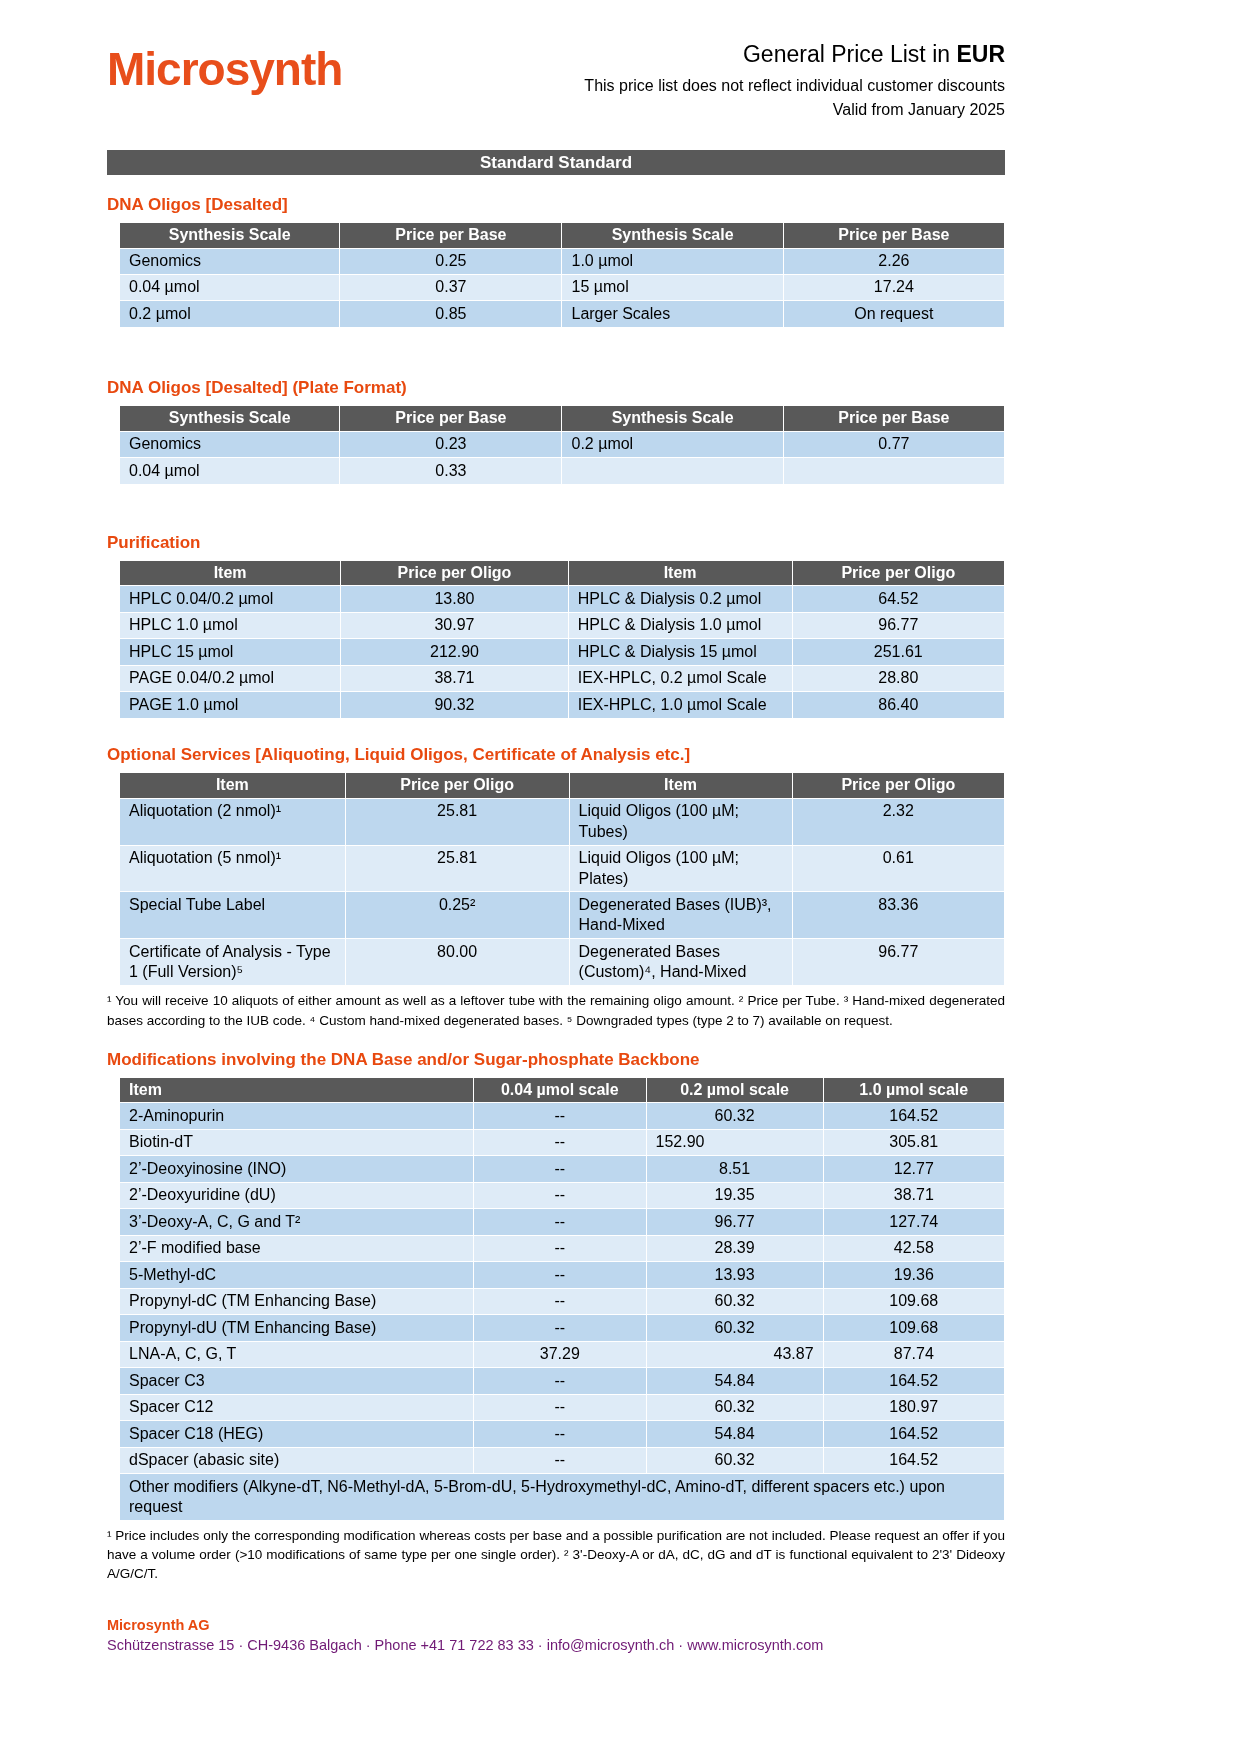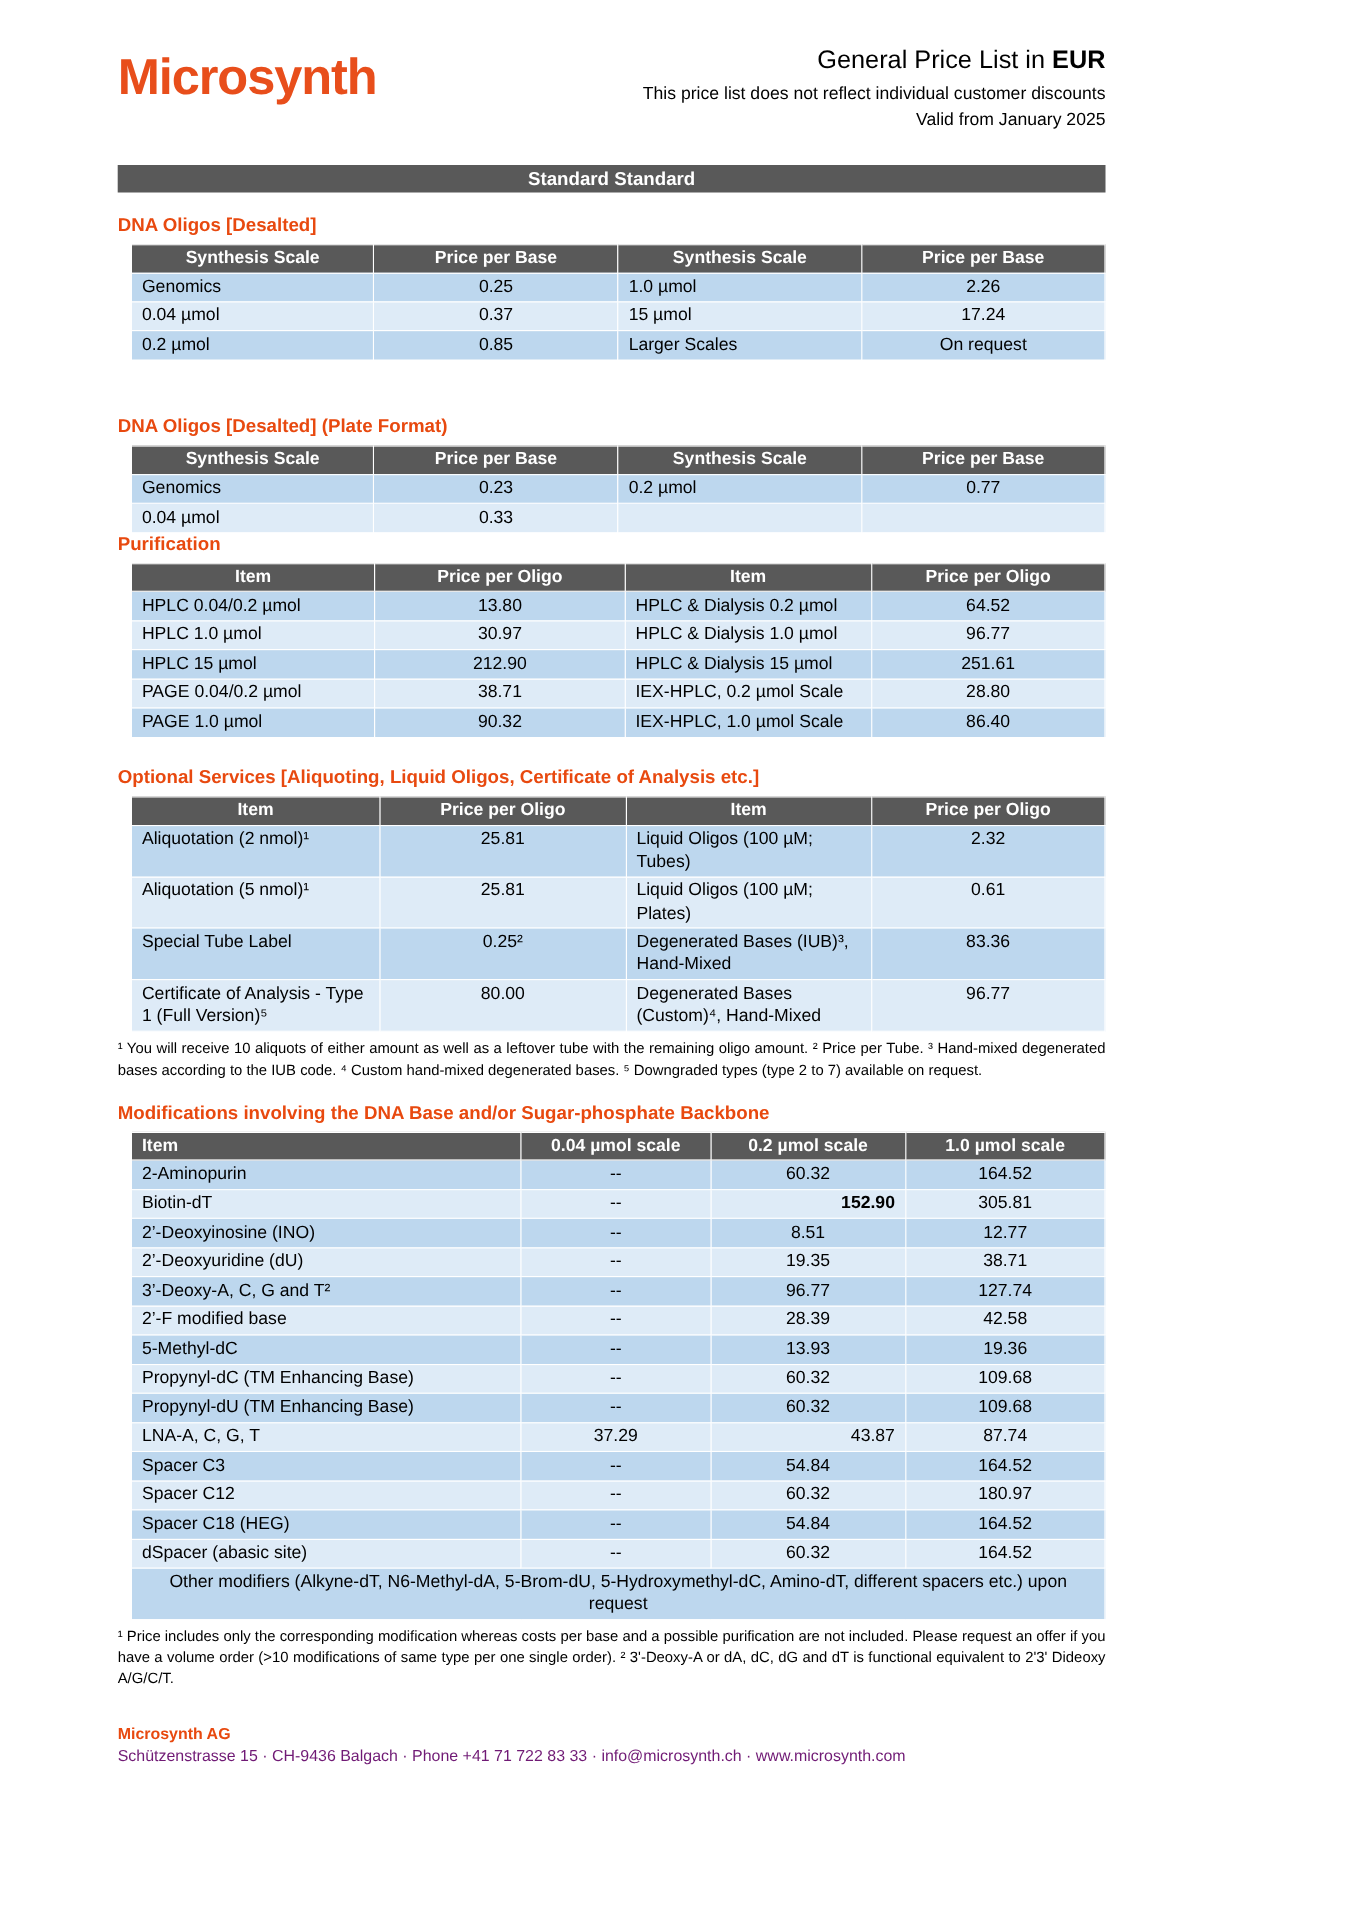--- a/index.html
+++ b/index.html
@@ -36,21 +36,21 @@
     width: 898px; margin-top: 29px;
     background: #595959; color: #fff;
     font-size: 17px; font-weight: 700; text-align: center;
     height: 25px; line-height: 25px;
   }
 
   
   .sec-heading { font-size: 17px; font-weight: 700; color: #E8490F; margin-bottom: 7px; }
   .sec-desalted { margin-top: 20px; }
   .sec-desalted-plate { margin-top: 50px; }
-  .sec-purification { }
+  .sec-purification { margin-top: 48px; }
   .sec-optional-services { margin-top: 26px; }
   .sec-modifications { margin-top: 20px; }
 
   
   .price-table {
     border-collapse: collapse;
     width: 886px; margin-left: 12px;
     font-size: 16px;
     table-layout: fixed;
   }
@@ -61,21 +61,21 @@
     line-height: 1.3;
   }
   .price-table td {
     padding: 2.5px 9px;
     border: 1.5px solid #fff;
     line-height: 1.28;
     vertical-align: top;
   }
   .price-table tbody tr:nth-child(odd) td { background: #BDD7EE; }
   .price-table tbody tr:nth-child(even) td { background: #DEEBF7; }
-  .span-cell { text-align: center; }
+  .span-cell { }
 
   .footnote {
     width: 898px; margin-top: 5px;
     font-size: 13.5px; line-height: 1.42;
     text-align: justify;
   }
 
   
   .doc-footer { margin-top: 34px; width: 898px; }
   .footer-company { color: #E8490F; font-weight: 700; font-size: 14.5px; margin-bottom: 4px; }
@@ -288,21 +288,21 @@
           <tbody>
             <tr>
               <td style="text-align: left;">2-Aminopurin</td>
               <td style="text-align: center;">--</td>
               <td style="text-align: center;">60.32</td>
               <td style="text-align: center;">164.52</td>
             </tr>
             <tr>
               <td style="text-align: left;">Biotin-dT</td>
               <td style="text-align: center;">--</td>
-              <td style="text-align: right; font-weight: bold;">152.90</td>
+              <td style="text-align: left;">152.90</td>
               <td style="text-align: center;">305.81</td>
             </tr>
             <tr>
               <td style="text-align: left;">2’-Deoxyinosine (INO)</td>
               <td style="text-align: center;">--</td>
               <td style="text-align: center;">8.51</td>
               <td style="text-align: center;">12.77</td>
             </tr>
             <tr>
               <td style="text-align: left;">2’-Deoxyuridine (dU)</td>

